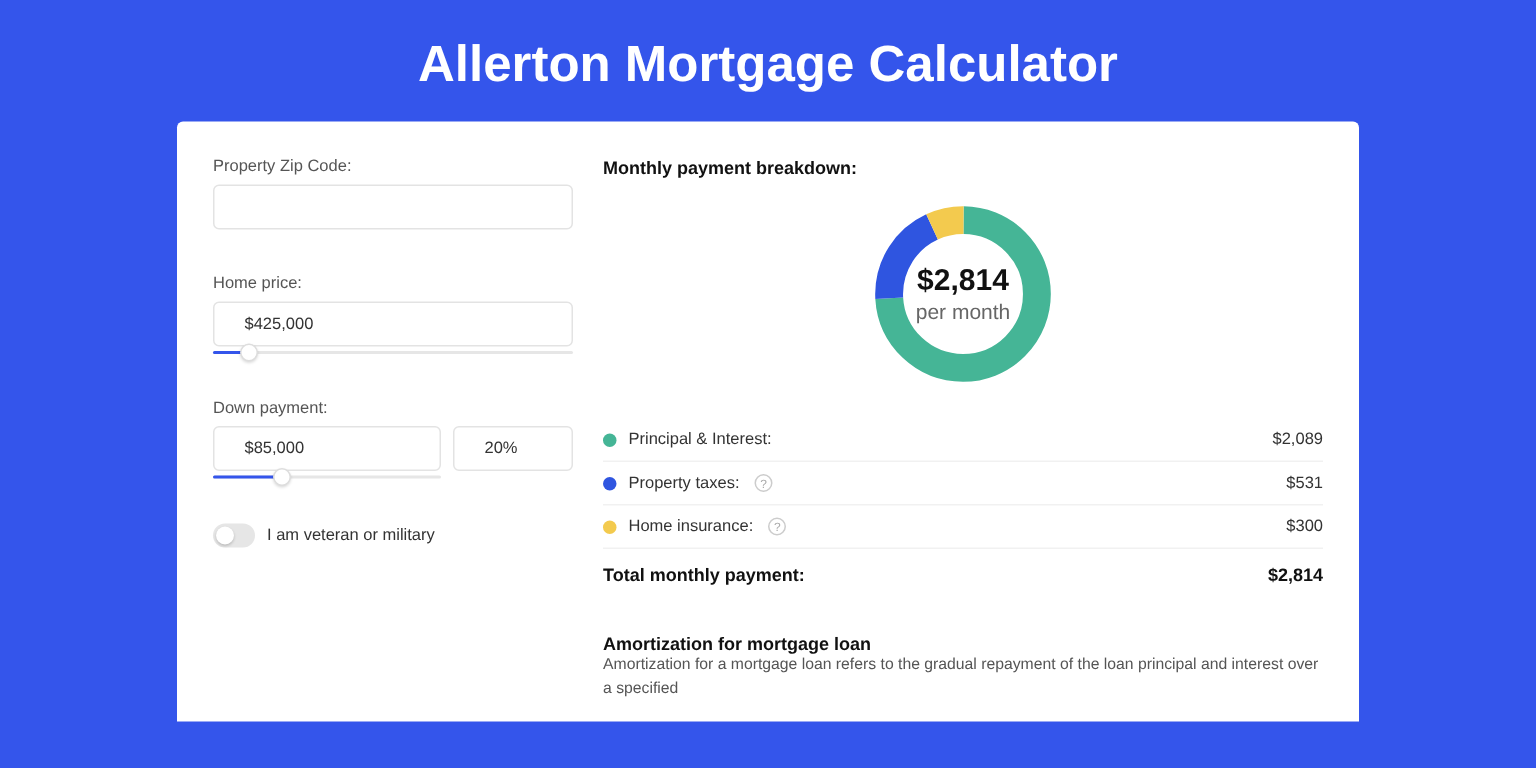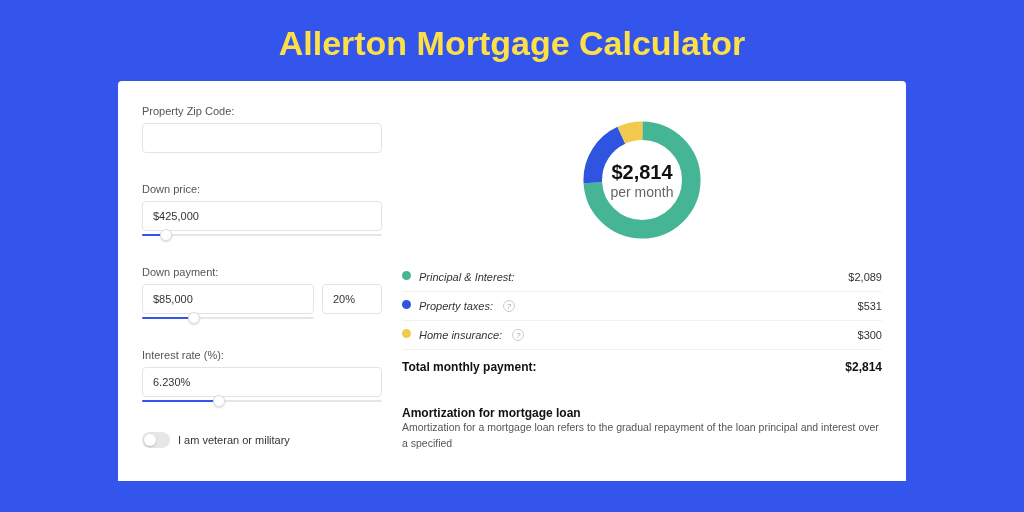--- a/index.html
+++ b/index.html
@@ -4,21 +4,21 @@
 <style>
   * { box-sizing: border-box; margin: 0; padding: 0; }
   body {
     font-family: -apple-system, BlinkMacSystemFont, "Segoe UI", Arial, sans-serif;
     background: #3455eb;
     width: 1024px;
     height: 512px;
     overflow: hidden;
   }
   .page-title {
-    color: #fde047;
+    color: #ffffff;
     text-align: center;
     font-size: 34px;
     font-weight: 700;
     padding: 24px 0 18px;
   }
   .card {
     background: #fff;
     width: 788px;
     margin: 0 auto;
     border-radius: 4px 4px 0 0;
@@ -33,27 +33,27 @@
     font-size: 11px;
     color: #555;
     margin-bottom: 6px;
   }
   .field-group { margin-bottom: 30px; }
   input.text-input {
     width: 100%;
     height: 30px;
     border: 1px solid #e3e3e3;
     border-radius: 4px;
-    padding: 0 10px;
+    padding: 0 20px;
     font-size: 11px;
     color: #333;
   }
   .row2 { display: flex; gap: 8px; }
   .row2 .col-a { flex: 1; border-radius: 16px; }
-  .row2 .col-b { width: 60px; }
+  .row2 .col-b { width: 80px; }
   .slider-track {
     position: relative;
     height: 2px;
     background: #e6e6e6;
     margin-top: 3px;
     border-radius: 2px;
   }
   .slider-fill {
     position: absolute;
     left: 0; top: 0;
@@ -136,21 +136,21 @@
   .breakdown-row {
     display: flex;
     align-items: center;
     justify-content: space-between;
     padding: 8px 0;
     border-bottom: 1px solid #f1f1f1;
     font-size: 11px;
     color: #333;
   }
   .breakdown-row:last-of-type { border-bottom: none; }
-  .br-left { display: flex; gap: 8px; font-style: italic; }
+  .br-left { display: flex; align-items: center; gap: 8px; }
   .dot { width: 9px; height: 9px; border-radius: 50%; }
   .dot-green { background: #45b596; }
   .dot-blue { background: #2f55e0; }
   .dot-yellow { background: #f3ca4e; }
   .help {
     width: 12px; height: 12px;
     border: 1px solid #ccc;
     border-radius: 50%;
     display: inline-flex;
     align-items: center;
@@ -189,21 +189,21 @@
 <div class="card">
 
   <div class="left">
 
     <div class="field-group">
       <div class="label">Property Zip Code:</div>
       <input class="text-input" value="" style="">
     </div>
 
     <div class="field-group">
-      <div class="label">Down price:</div>
+      <div class="label">Home price:</div>
       <input class="text-input" value="$425,000" style="">
       <div class="slider-track">
         <div class="slider-fill" style="width:10%"></div>
         <div class="slider-thumb" style="left:10%"></div>
       </div>
     </div>
 
     <div class="field-group">
       <div class="label">Down payment:</div>
       <div class="row2">
@@ -213,41 +213,34 @@
             <div class="slider-fill" style="width:30%"></div>
             <div class="slider-thumb" style="left:30%"></div>
           </div>
         </div>
         <div class="col-b">
           <input class="text-input" value="20%" style="">
         </div>
       </div>
     </div>
 
-    <div class="field-group">
-      <div class="label">Interest rate (%):</div>
-      <input class="text-input" value="6.230%" style="">
-      <div class="slider-track">
-        <div class="slider-fill" style="width:32%"></div>
-        <div class="slider-thumb" style="left:32%"></div>
-      </div>
-    </div>
 
 
     <div class="toggle-row">
       <div class="toggle">
         <div class="toggle-knob"></div>
       </div>
       <span class="toggle-label">I am veteran or military</span>
     </div>
 
   </div>
 
   <div class="right">
 
+    <div class="section-title">Monthly payment breakdown:</div>
 
     <div class="donut-wrap">
       <svg width="130" height="130" viewBox="0 0 42 42">
         <circle cx="21" cy="21" r="15.9155" fill="none" stroke="#45b596" stroke-width="6" stroke-dasharray="74 26" stroke-dashoffset="25"></circle>
         <circle cx="21" cy="21" r="15.9155" fill="none" stroke="#2f55e0" stroke-width="6" stroke-dasharray="19 81" stroke-dashoffset="51"></circle>
         <circle cx="21" cy="21" r="15.9155" fill="none" stroke="#f3ca4e" stroke-width="6" stroke-dasharray="7 93" stroke-dashoffset="32"></circle>
       </svg>
       <div class="donut-center">
         <div class="donut-amount">$2,814</div>
         <div class="donut-sub">per month</div>

